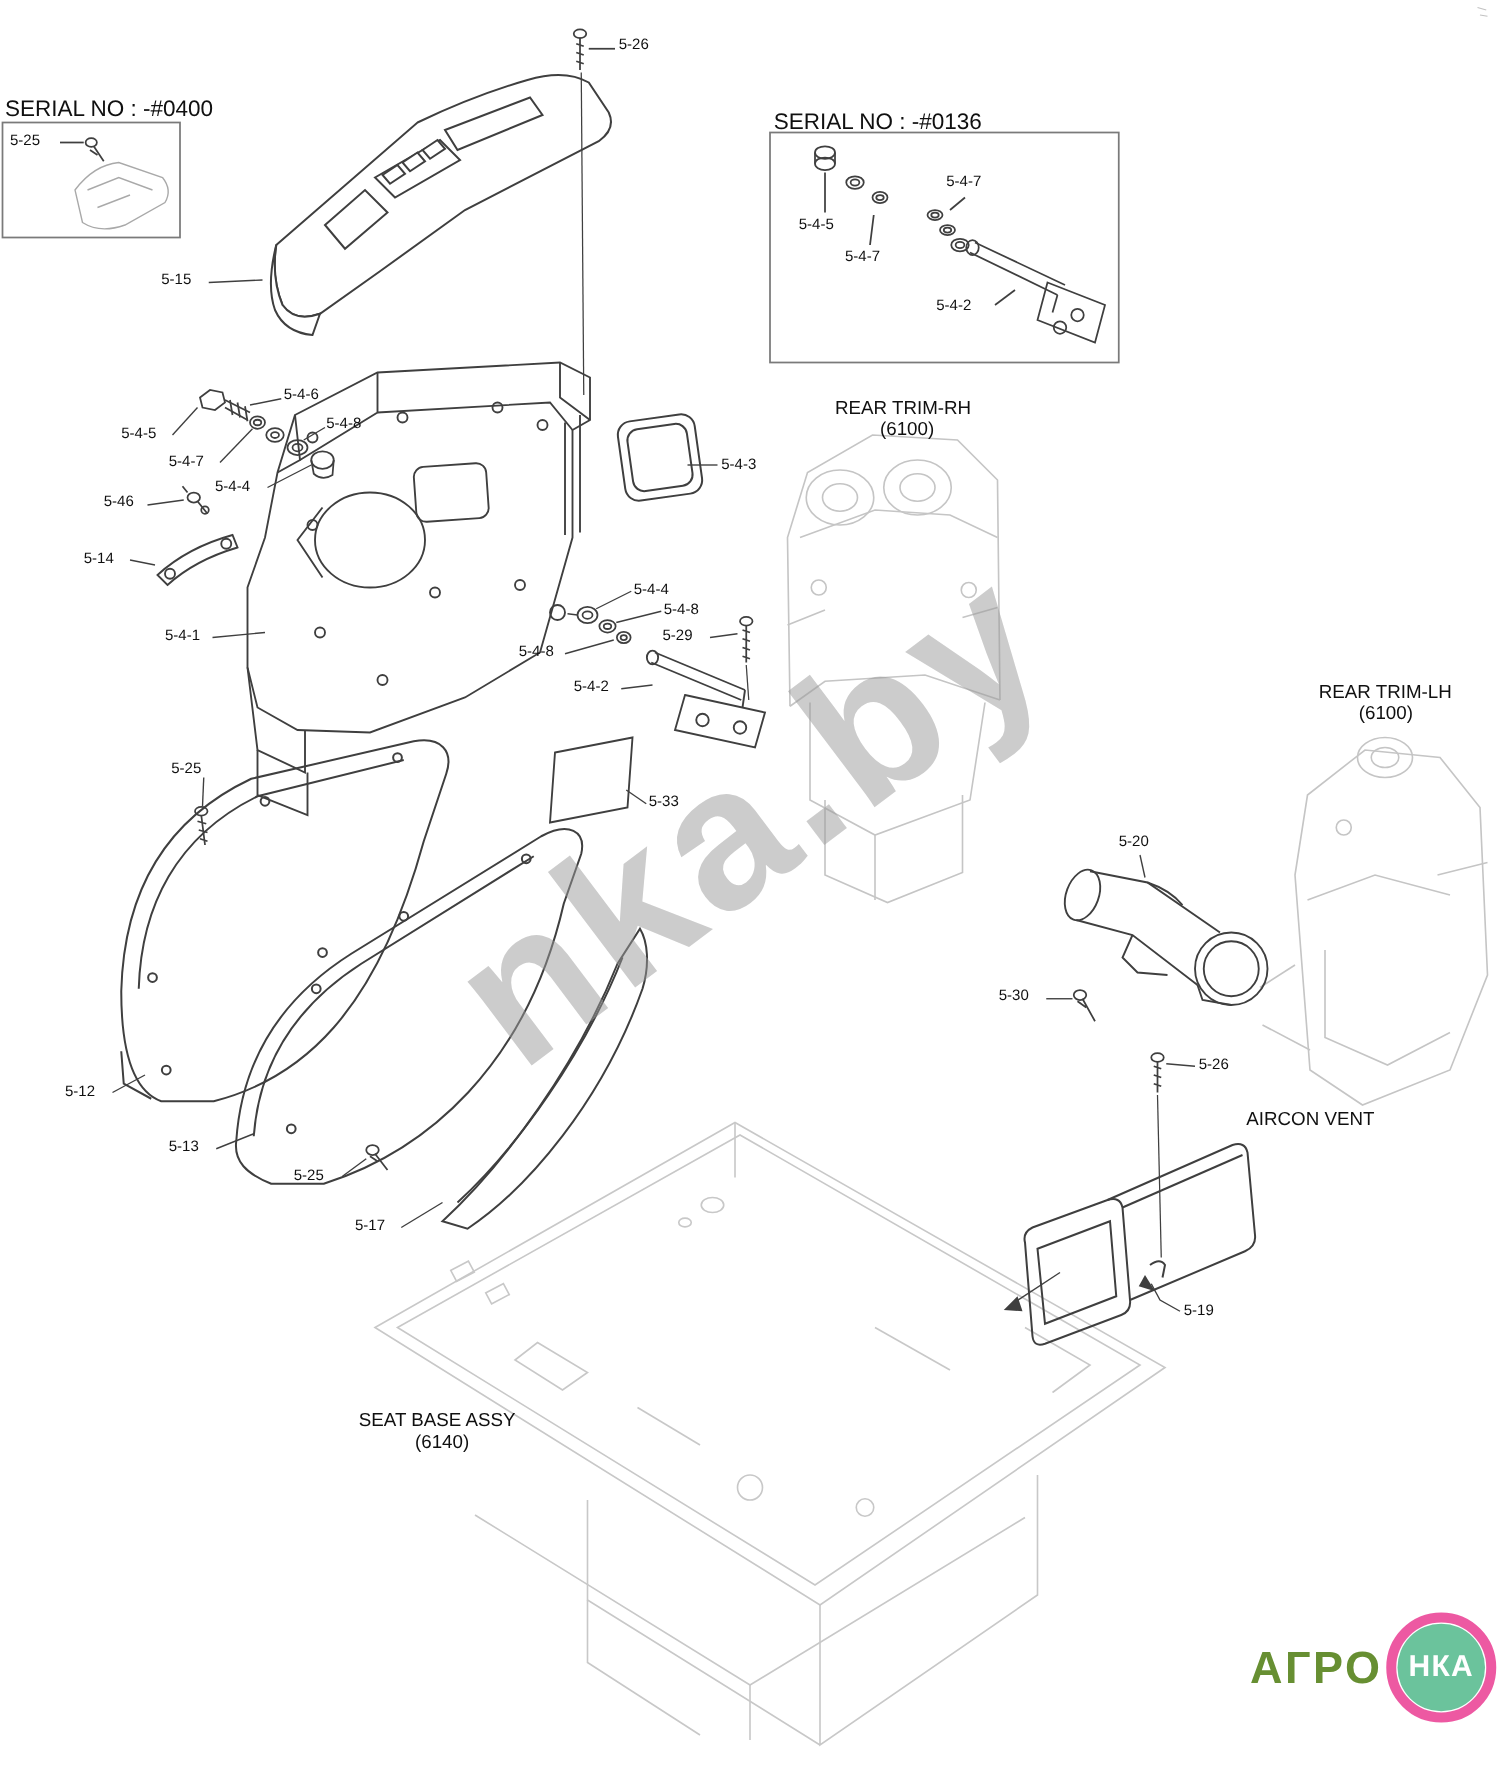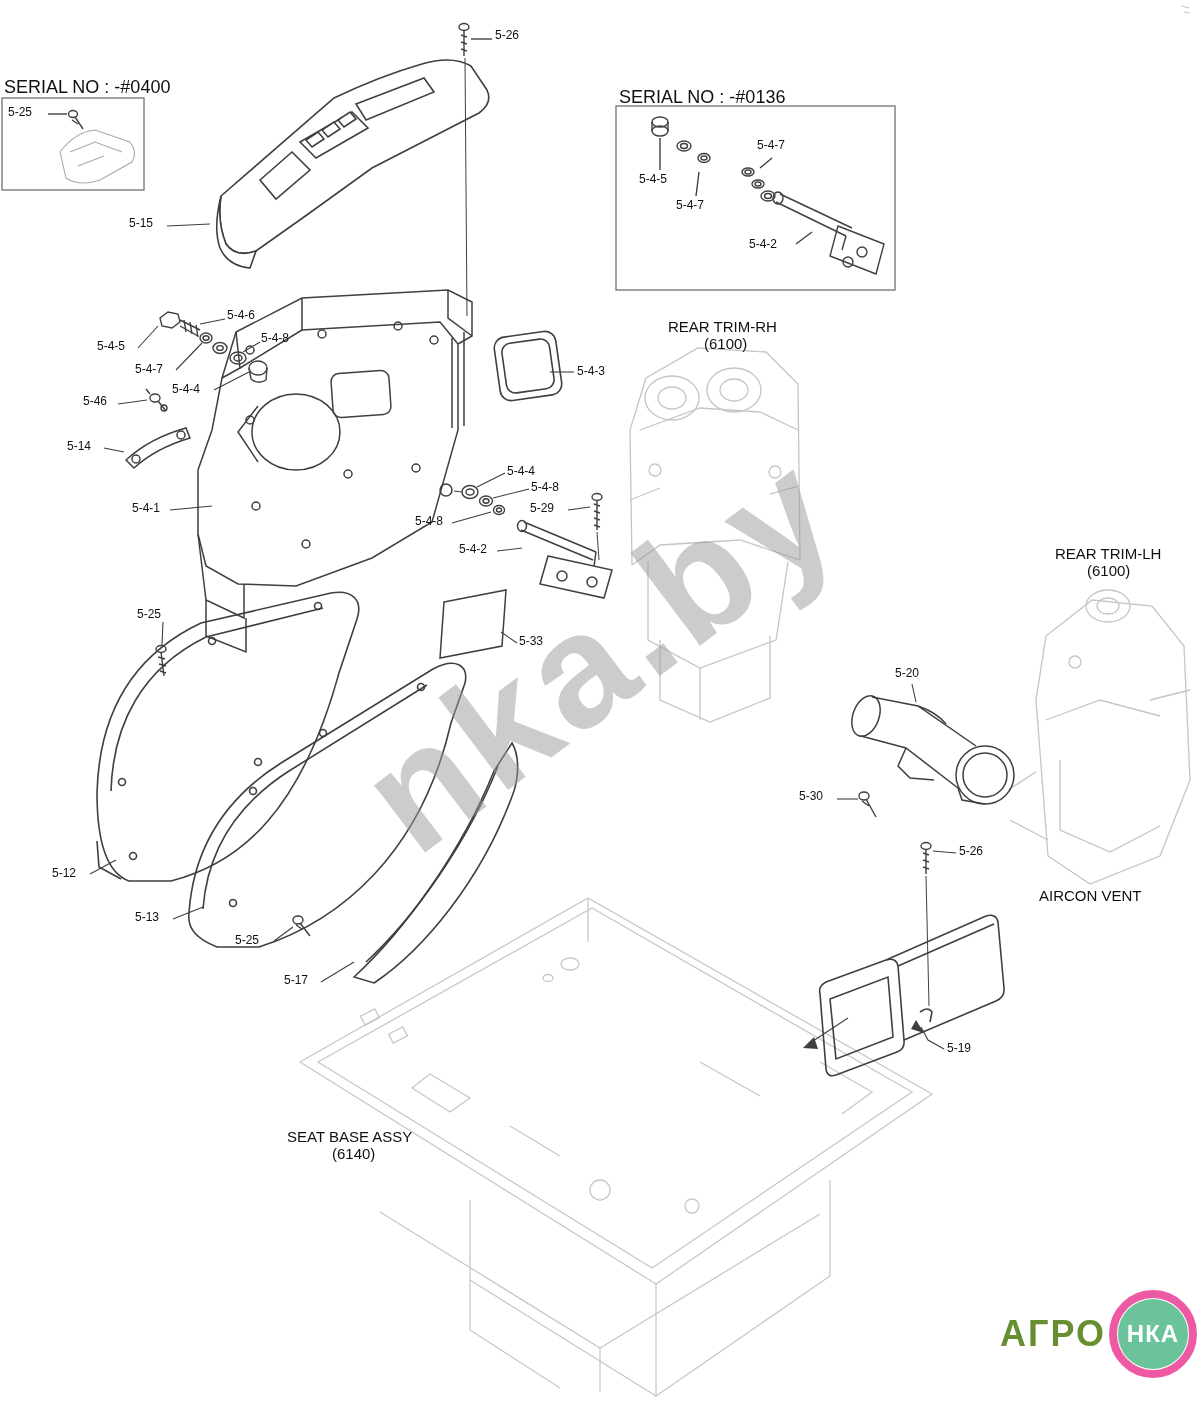--- a/index.html
+++ b/index.html
@@ -359,21 +359,21 @@
       <div class="label part" style="left: 459px; top: 543px;">5-4-2</div>
       <div class="label section" style="left: 1055px; top: 546px;">REAR TRIM-LH</div>
       <div class="label section" style="left: 1087px; top: 563px;">(6100)</div>
       <div class="label part" style="left: 137px; top: 608px;">5-25</div>
       <div class="label part" style="left: 519px; top: 635px;">5-33</div>
       <div class="label part" style="left: 895px; top: 667px;">5-20</div>
       <div class="label part" style="left: 799px; top: 790px;">5-30</div>
       <div class="label part" style="left: 52px; top: 867px;">5-12</div>
       <div class="label part" style="left: 959px; top: 845px;">5-26</div>
       <div class="label part" style="left: 135px; top: 911px;">5-13</div>
-      <div class="label section" style="left: 1039px; top: 888px;">AIRCON VENT</div>
+      <div class="label section" style="left: 997px; top: 888px;">AIRCON VENT</div>
       <div class="label part" style="left: 235px; top: 934px;">5-25</div>
       <div class="label part" style="left: 284px; top: 974px;">5-17</div>
       <div class="label part" style="left: 947px; top: 1042px;">5-19</div>
       <div class="label section" style="left: 287px; top: 1129px;">SEAT BASE ASSY</div>
       <div class="label section" style="left: 332px; top: 1146px;">(6140)</div>
     </div>
 
   <div class="logo">
     <span class="agro">АГРО</span>
     <span class="ring">

